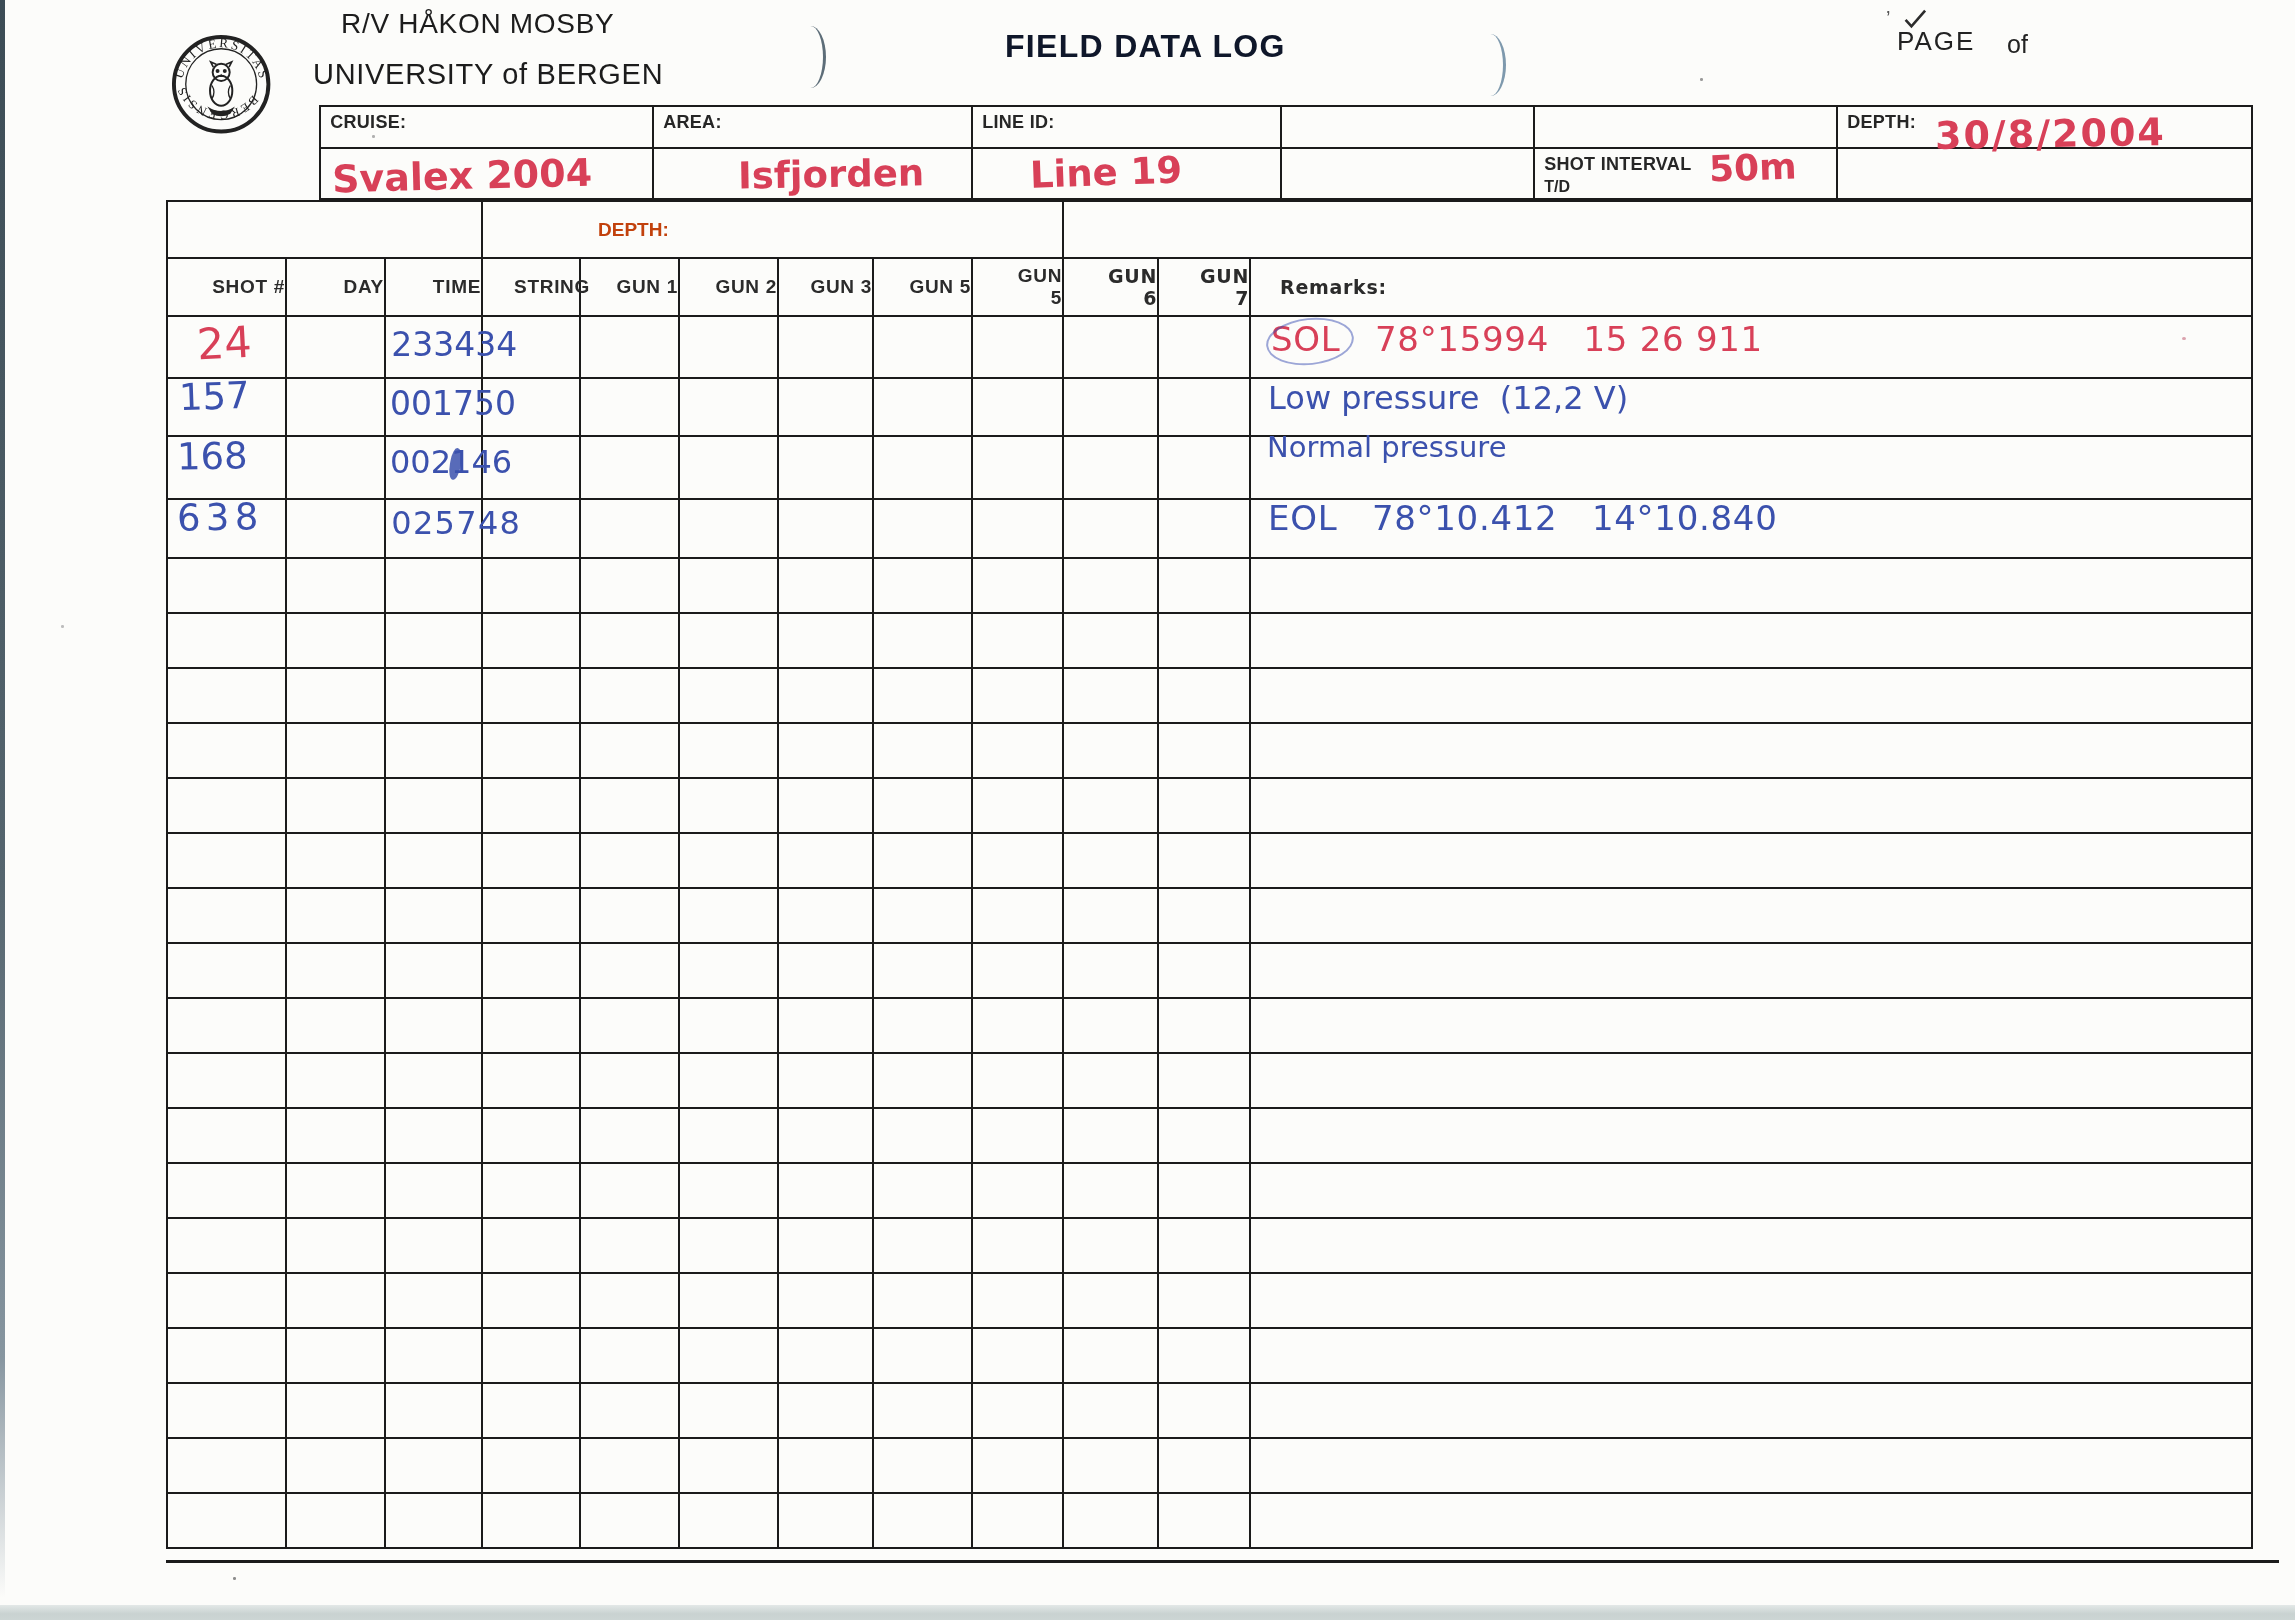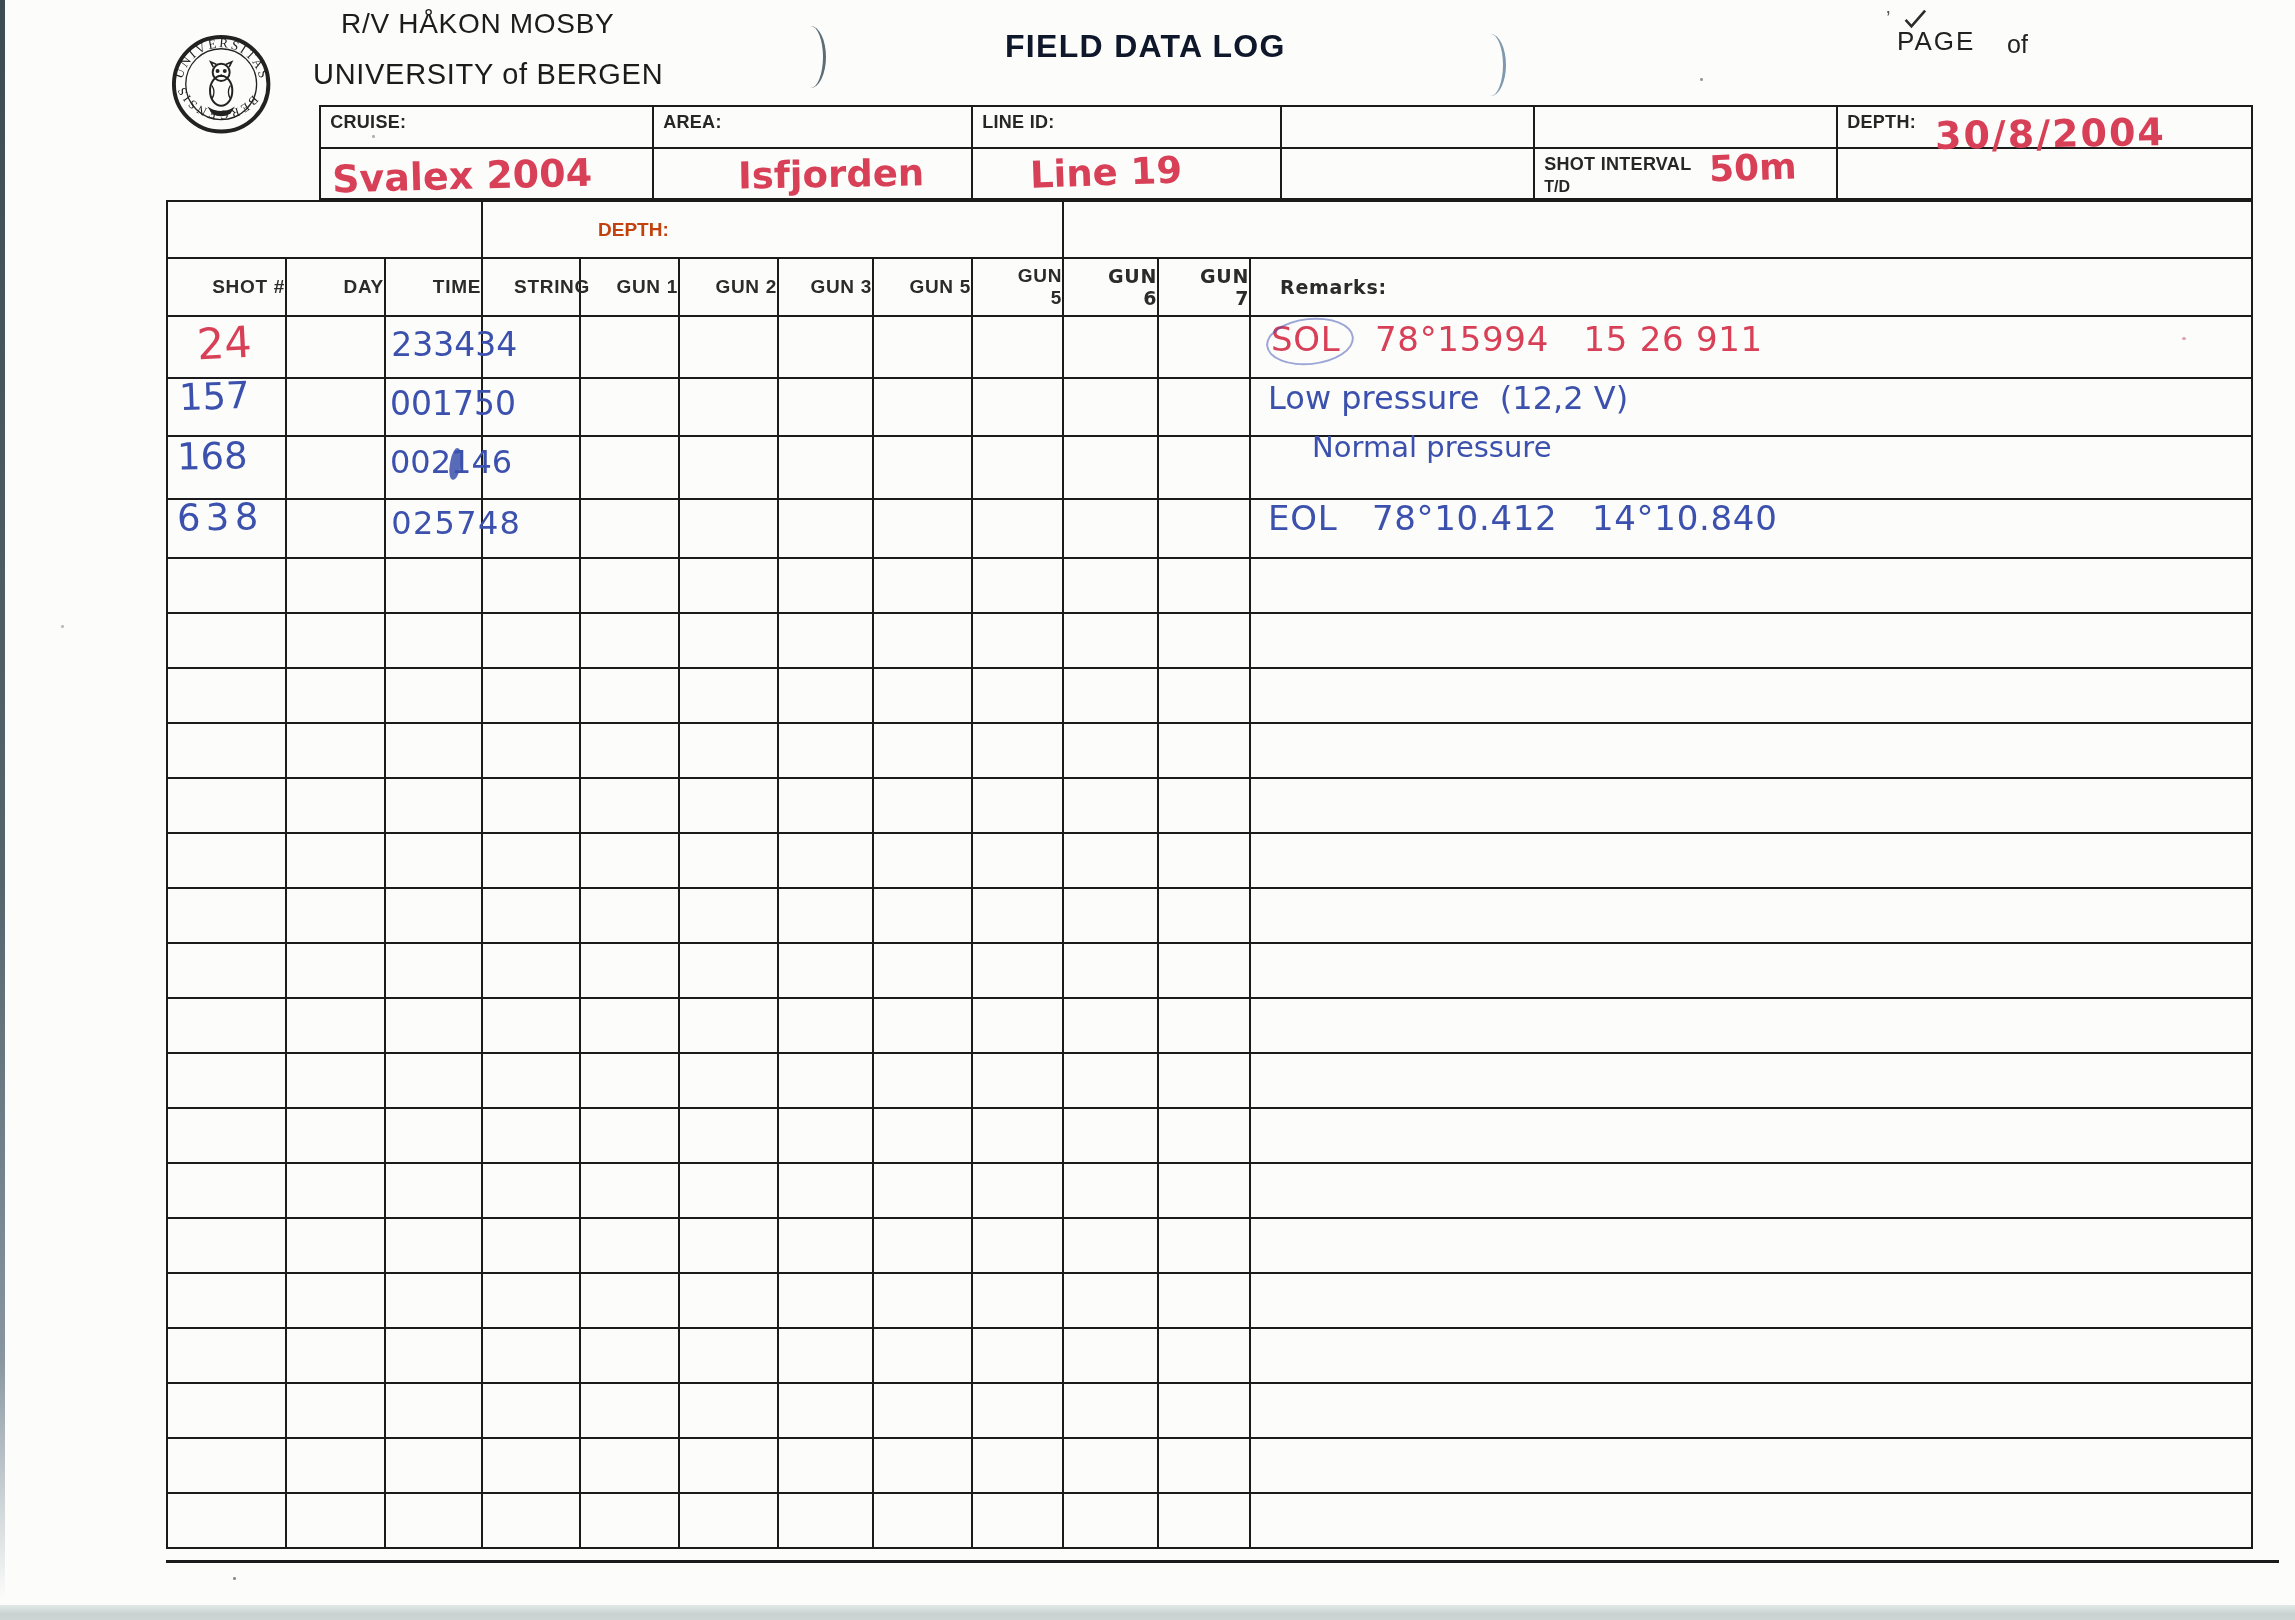--- a/index.html
+++ b/index.html
@@ -72,21 +72,21 @@
   .rem-head { font-family:"DejaVu Sans", sans-serif; font-weight:400; text-align:left !important; padding-left:29px !important; font-size:23px; letter-spacing:2px; color:var(--ink-black,#23262b); }
   .cval { position:absolute; line-height:1; z-index:6; }
   .shot1 { left:29px; top:5.3px; font-size:43px; transform:rotate(-3deg); }
   .time1 { left:5.3px; top:10.5px; font-size:33px; }
   .rem1  { left:20px; top:5.3px; font-size:34px; letter-spacing:0.7px; }
   .shot2 { left:10.5px; top:-1.3px; font-size:37px; transform:rotate(-2deg); }
   .time2 { left:4px; top:8px; font-size:33px; }
   .rem2  { left:17px; top:2.6px; font-size:32px; }
   .shot3 { left:9.2px; top:1.3px; font-size:37px; transform:rotate(-1deg); }
   .time3 { left:4px; top:9.2px; font-size:32px; }
-  .rem3  { left:16px; top:-4px; font-size:29px;margin-left:45px; }
+  .rem3  { left:16px; top:-4px; font-size:29px; }
   .shot4 { left:9.2px; top:-1.3px; font-size:37px; letter-spacing:5.3px; transform:rotate(-1deg); }
   .time4 { left:5.3px; top:6.6px; font-size:32px; letter-spacing:1.3px; }
   .rem4  { left:17px; top:1.3px; font-size:34px; letter-spacing:0.7px; }
   .sol-ring { position:absolute; left:14.5px; top:1.3px; width:84px; height:43px;
     border:2.6px solid rgba(60,80,180,0.5); border-radius:50%; transform:rotate(-6deg); z-index:7; }
   .time-blot { position:absolute; left:64px; top:10.5px; width:11.2px; height:32px;
     background:var(--ink-blue,#3c54b0); opacity:.85; border-radius:45% 55% 50% 50%;
     transform:rotate(10deg); z-index:7; }
   .bottomline { position:absolute; left:166px; top:1560px; width:2113px; height:3.3px;
     background:var(--ink-grid,#1b1b1b); }

